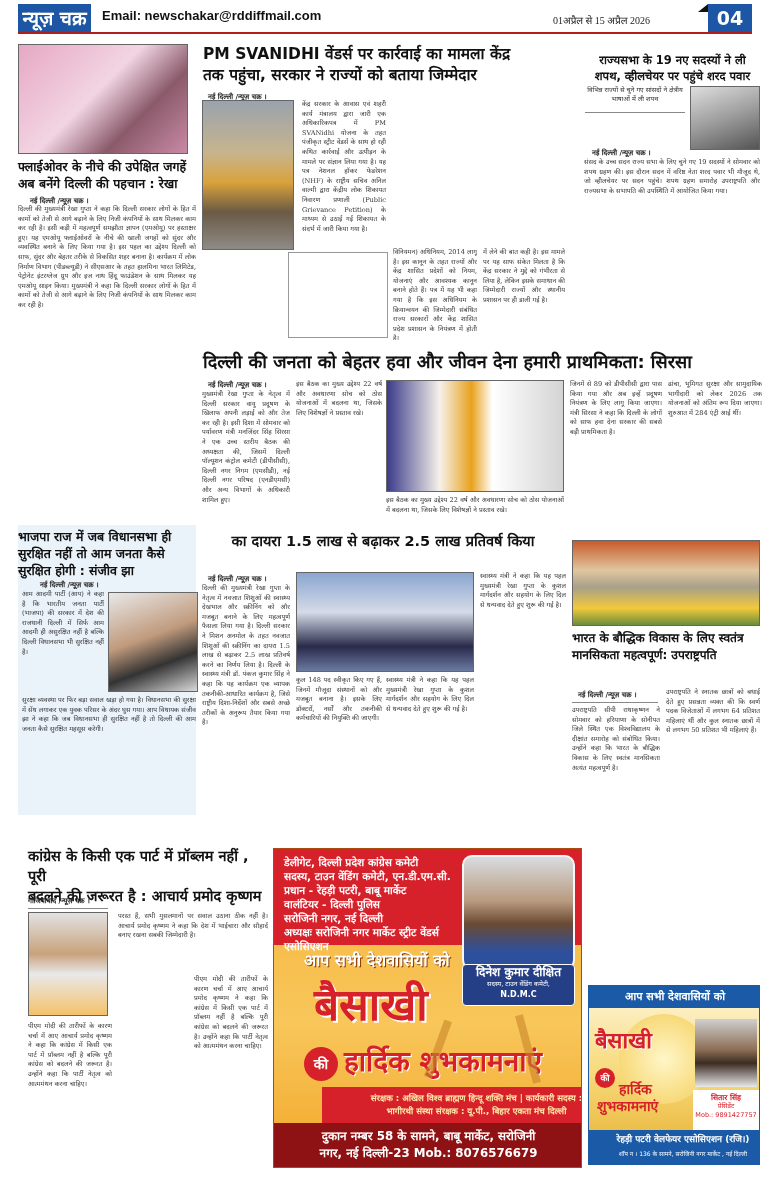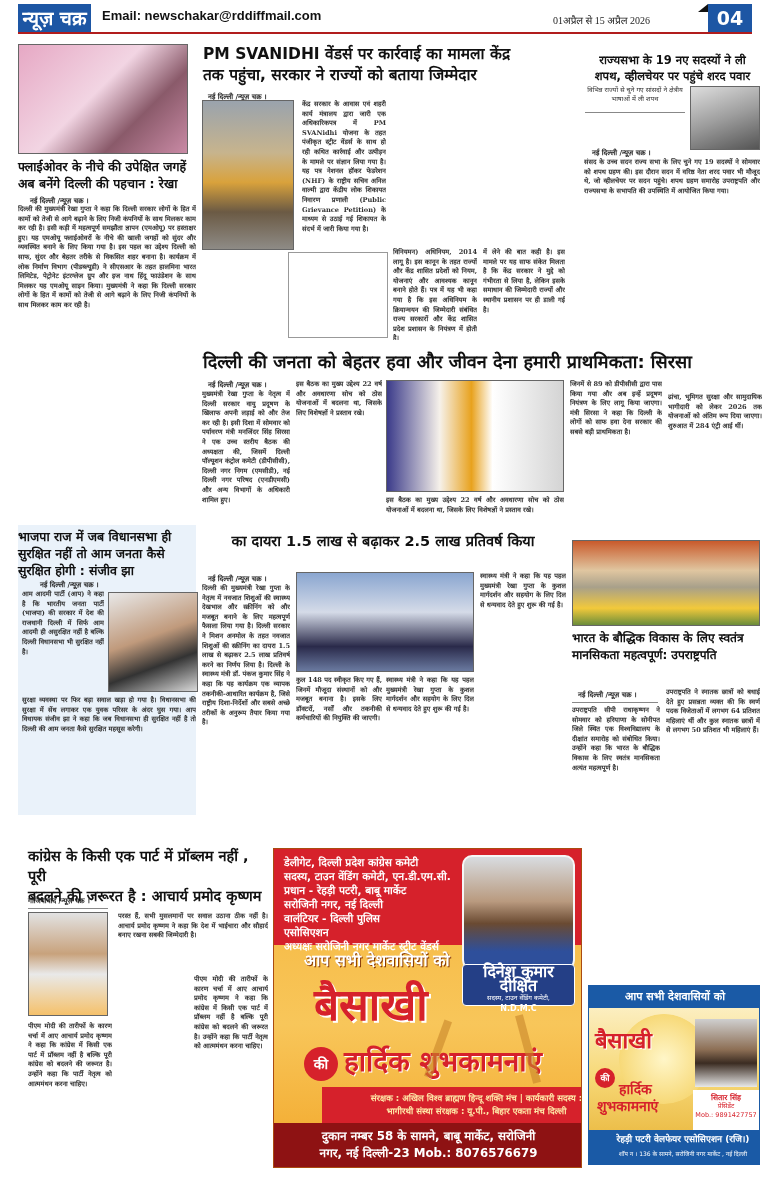--- a/index.html
+++ b/index.html
@@ -1,20 +1,20 @@
 <!DOCTYPE html>
 <html><head>
 <meta charset="utf-8">
 <style>
   * { box-sizing: border-box; margin: 0; padding: 0; }
   html, body { width: 770px; height: 1189px; background: #ffffff; overflow: hidden; }
   body { font-family: "DejaVu Sans", sans-serif; color: #1a1a1a; position: relative; }
 
   .abs { position: absolute; }
-  .serif { font-family: "DejaVu Serif", serif; font-weight: bold; }
+  .serif { font-family: "DejaVu Serif", serif; }
 
   
   #masthead { left: 18px; top: 4px; width: 734px; height: 30px; border-bottom: 2px solid #b11d1d; }
   #logo { left: 0; top: 0; width: 73px; height: 28px; background: #1d56a4; color: #fff; font-weight: bold; font-size: 19px; line-height: 28px; text-align: center; }
   #email { left: 84px; top: 4px; font-size: 13px; font-weight: bold; color: #111; font-family: "Liberation Sans", sans-serif; }
   #date { left: 535px; top: 9px; font-size: 10px; color: #222; font-family: Liberation Serif, serif; }
   #pageno { left: 690px; top: 0; width: 44px; height: 28px; background: #1d56a4; color: #fff; font-weight: bold; font-size: 19px; text-align: center; line-height: 28px; }
   #tri { left: 680px; top: 0; width: 0; height: 0; border-left: 10px solid transparent; border-bottom: 8px solid #111; }
 
   .photo { background: linear-gradient(135deg, #9c8870, #d0b89a 40%, #6f7a55 70%, #3b4a32); border: 1px solid #666; }
@@ -91,21 +91,21 @@
 <div class="abs dateline" style="left:592px;top:148px;">नई दिल्ली /न्यूज़ चक्र ।</div>
 <div class="abs body serif" style="left:584px;top:158px;width:176px;height:180px;">संसद के उच्च सदन राज्य सभा के लिए चुने गए 19 सदस्यों ने सोमवार को शपथ ग्रहण की। इस दौरान सदन में वरिष्ठ नेता शरद पवार भी मौजूद थे, जो व्हीलचेयर पर सदन पहुंचे। शपथ ग्रहण समारोह उपराष्ट्रपति और राज्यसभा के सभापति की उपस्थिति में आयोजित किया गया।</div>
 
 <div class="abs hl" style="left:203px;top:350px;width:565px;font-size:18px;line-height:24px;">दिल्ली की जनता को बेहतर हवा और जीवन देना हमारी प्राथमिकता: सिरसा</div>
 <div class="abs dateline" style="left:208px;top:380px;">नई दिल्ली /न्यूज़ चक्र ।</div>
 <div class="abs body serif" style="left:202px;top:390px;width:88px;height:140px;">मुख्यमंत्री रेखा गुप्ता के नेतृत्व में दिल्ली सरकार वायु प्रदूषण के खिलाफ अपनी लड़ाई को और तेज कर रही है। इसी दिशा में सोमवार को पर्यावरण मंत्री मनजिंदर सिंह सिरसा ने एक उच्च स्तरीय बैठक की अध्यक्षता की, जिसमें दिल्ली पॉल्यूशन कंट्रोल कमेटी (डीपीसीसी), दिल्ली नगर निगम (एमसीडी), नई दिल्ली नगर परिषद (एनडीएमसी) और अन्य विभागों के अधिकारी शामिल हुए।</div>
 <div class="abs body serif" style="left:296px;top:380px;width:86px;height:150px;">इस बैठक का मुख्य उद्देश्य 22 वर्ष और अवधारणा सोच को ठोस योजनाओं में बदलना था, जिसके लिए विशेषज्ञों ने प्रस्ताव रखे।</div>
 <div class="abs photo" style="left:386px;top:380px;width:178px;height:112px;background:linear-gradient(90deg,#3b3b8a 0%,#f6f1ea 30%,#e8a21e 48%,#ffffff 60%,#d4d4d4 100%);"></div>
 <div class="abs body serif" style="left:386px;top:496px;width:178px;height:36px;">इस बैठक का मुख्य उद्देश्य 22 वर्ष और अवधारणा सोच को ठोस योजनाओं में बदलना था, जिसके लिए विशेषज्ञों ने प्रस्ताव रखे।</div>
 <div class="abs body serif" style="left:570px;top:380px;width:92px;height:150px;">जिनमें से 89 को डीपीसीसी द्वारा पास किया गया और अब इन्हें प्रदूषण नियंत्रण के लिए लागू किया जाएगा। मंत्री सिरसा ने कहा कि दिल्ली के लोगों को साफ हवा देना सरकार की सबसे बड़ी प्राथमिकता है।</div>
-<div class="abs body serif" style="left:668px;top:393px;width:94px;height:150px;">ढांचा, भूमिगत सुरक्षा और सामुदायिक भागीदारी को लेकर 2026 तक योजनाओं को अंतिम रूप दिया जाएगा। शुरुआत में 284 एंट्री आई थीं।</div>
+<div class="abs body serif" style="left:668px;top:380px;width:94px;height:150px;">ढांचा, भूमिगत सुरक्षा और सामुदायिक भागीदारी को लेकर 2026 तक योजनाओं को अंतिम रूप दिया जाएगा। शुरुआत में 284 एंट्री आई थीं।</div>
 
 <div class="abs boxbg" style="left:18px;top:525px;width:178px;height:290px;"></div>
 <div class="abs hl" style="left:18px;top:528px;width:185px;font-size:12.5px;line-height:17px;">
   <div>भाजपा राज में जब विधानसभा ही</div>
   <div>सुरक्षित नहीं तो आम जनता कैसे</div>
   <div>सुरक्षित होगी : संजीव झा</div>
 </div>
 <div class="abs dateline" style="left:40px;top:580px;">नई दिल्ली /न्यूज़ चक्र ।</div>
 <div class="abs photo photo-grey" style="left:108px;top:592px;width:90px;height:100px;background:linear-gradient(160deg,#e8e8e8,#c09a7c 45%,#333 70%,#d9d9d9);"></div>
 <div class="abs body serif" style="left:22px;top:590px;width:82px;height:102px;">आम आदमी पार्टी (आप) ने कहा है कि भारतीय जनता पार्टी (भाजपा) की सरकार में देश की राजधानी दिल्ली में सिर्फ आम आदमी ही असुरक्षित नहीं है बल्कि दिल्ली विधानसभा भी सुरक्षित नहीं है।</div>
@@ -141,29 +141,29 @@
 <div class="abs body serif" style="left:28px;top:1022px;width:84px;height:150px;">पीएम मोदी की तारीफों के कारण चर्चा में आए आचार्य प्रमोद कृष्णम ने कहा कि कांग्रेस में किसी एक पार्ट में प्रॉब्लम नहीं है बल्कि पूरी कांग्रेस को बदलने की जरूरत है। उन्होंने कहा कि पार्टी नेतृत्व को आत्ममंथन करना चाहिए।</div>
 <div class="abs body serif" style="left:118px;top:912px;width:150px;height:260px;">परस्त हैं, सभी मुसलमानों पर सवाल उठाना ठीक नहीं है। आचार्य प्रमोद कृष्णम ने कहा कि देश में भाईचारा और सौहार्द बनाए रखना सबकी जिम्मेदारी है।</div>
 <div class="abs body serif" style="left:194px;top:975px;width:74px;height:195px;">पीएम मोदी की तारीफों के कारण चर्चा में आए आचार्य प्रमोद कृष्णम ने कहा कि कांग्रेस में किसी एक पार्ट में प्रॉब्लम नहीं है बल्कि पूरी कांग्रेस को बदलने की जरूरत है। उन्होंने कहा कि पार्टी नेतृत्व को आत्ममंथन करना चाहिए।</div>
 
 <div id="ad1" class="abs">
   <div id="ad1-red" class="abs">
     <div class="ad-text" style="padding:6px 0 0 10px;">
       <div>डेलीगेट, दिल्ली प्रदेश कांग्रेस कमेटी</div>
       <div>सदस्य, टाउन वेंडिंग कमेटी, एन.डी.एम.सी.</div>
       <div>प्रधान - रेहड़ी पटरी, बाबू मार्केट</div>
+      <div>वालंटियर - दिल्ली पुलिस</div>
       <div>सरोजिनी नगर, नई दिल्ली</div>
-      <div>वालंटियर - दिल्ली पुलिस</div>
+      <div>अध्यक्षः सरोजिनी नगर मार्केट स्ट्रीट वेंडर्स</div>
       <div>एसोसिएशन</div>
-      <div>अध्यक्षः सरोजिनी नगर मार्केट स्ट्रीट वेंडर्स</div>
     </div>
   </div>
   <div id="ad1-photo" class="abs"></div>
   <div id="ad1-name" class="abs">
-    <div style="font-size:16px;font-weight:bold;line-height:14px;">दिनेश कुमार दीक्षित</div>
+    <div style="font-size:12px;font-weight:bold;line-height:14px;">दिनेश कुमार दीक्षित</div>
     <div style="font-size:6.5px;line-height:10px;">सदस्य, टाउन वेंडिंग कमेटी,</div>
     <div style="font-size:8px;font-weight:bold;line-height:12px;">N.D.M.C</div>
   </div>
   <div id="ad1-greet" class="abs">आप सभी देशवासियों को</div>
   <div id="ad1-baisakhi" class="abs">बैसाखी</div>
   <div id="ad1-ki" class="abs">की</div>
   <div id="ad1-wish" class="abs">हार्दिक शुभकामनाएं</div>
   <div class="abs" style="left:160px;top:170px;width:8px;height:60px;background:#c8862a;transform:rotate(20deg);opacity:.6;"></div>
   <div class="abs" style="left:250px;top:165px;width:8px;height:70px;background:#c8862a;transform:rotate(-15deg);opacity:.6;"></div>
   <div id="ad1-patron" class="abs">

